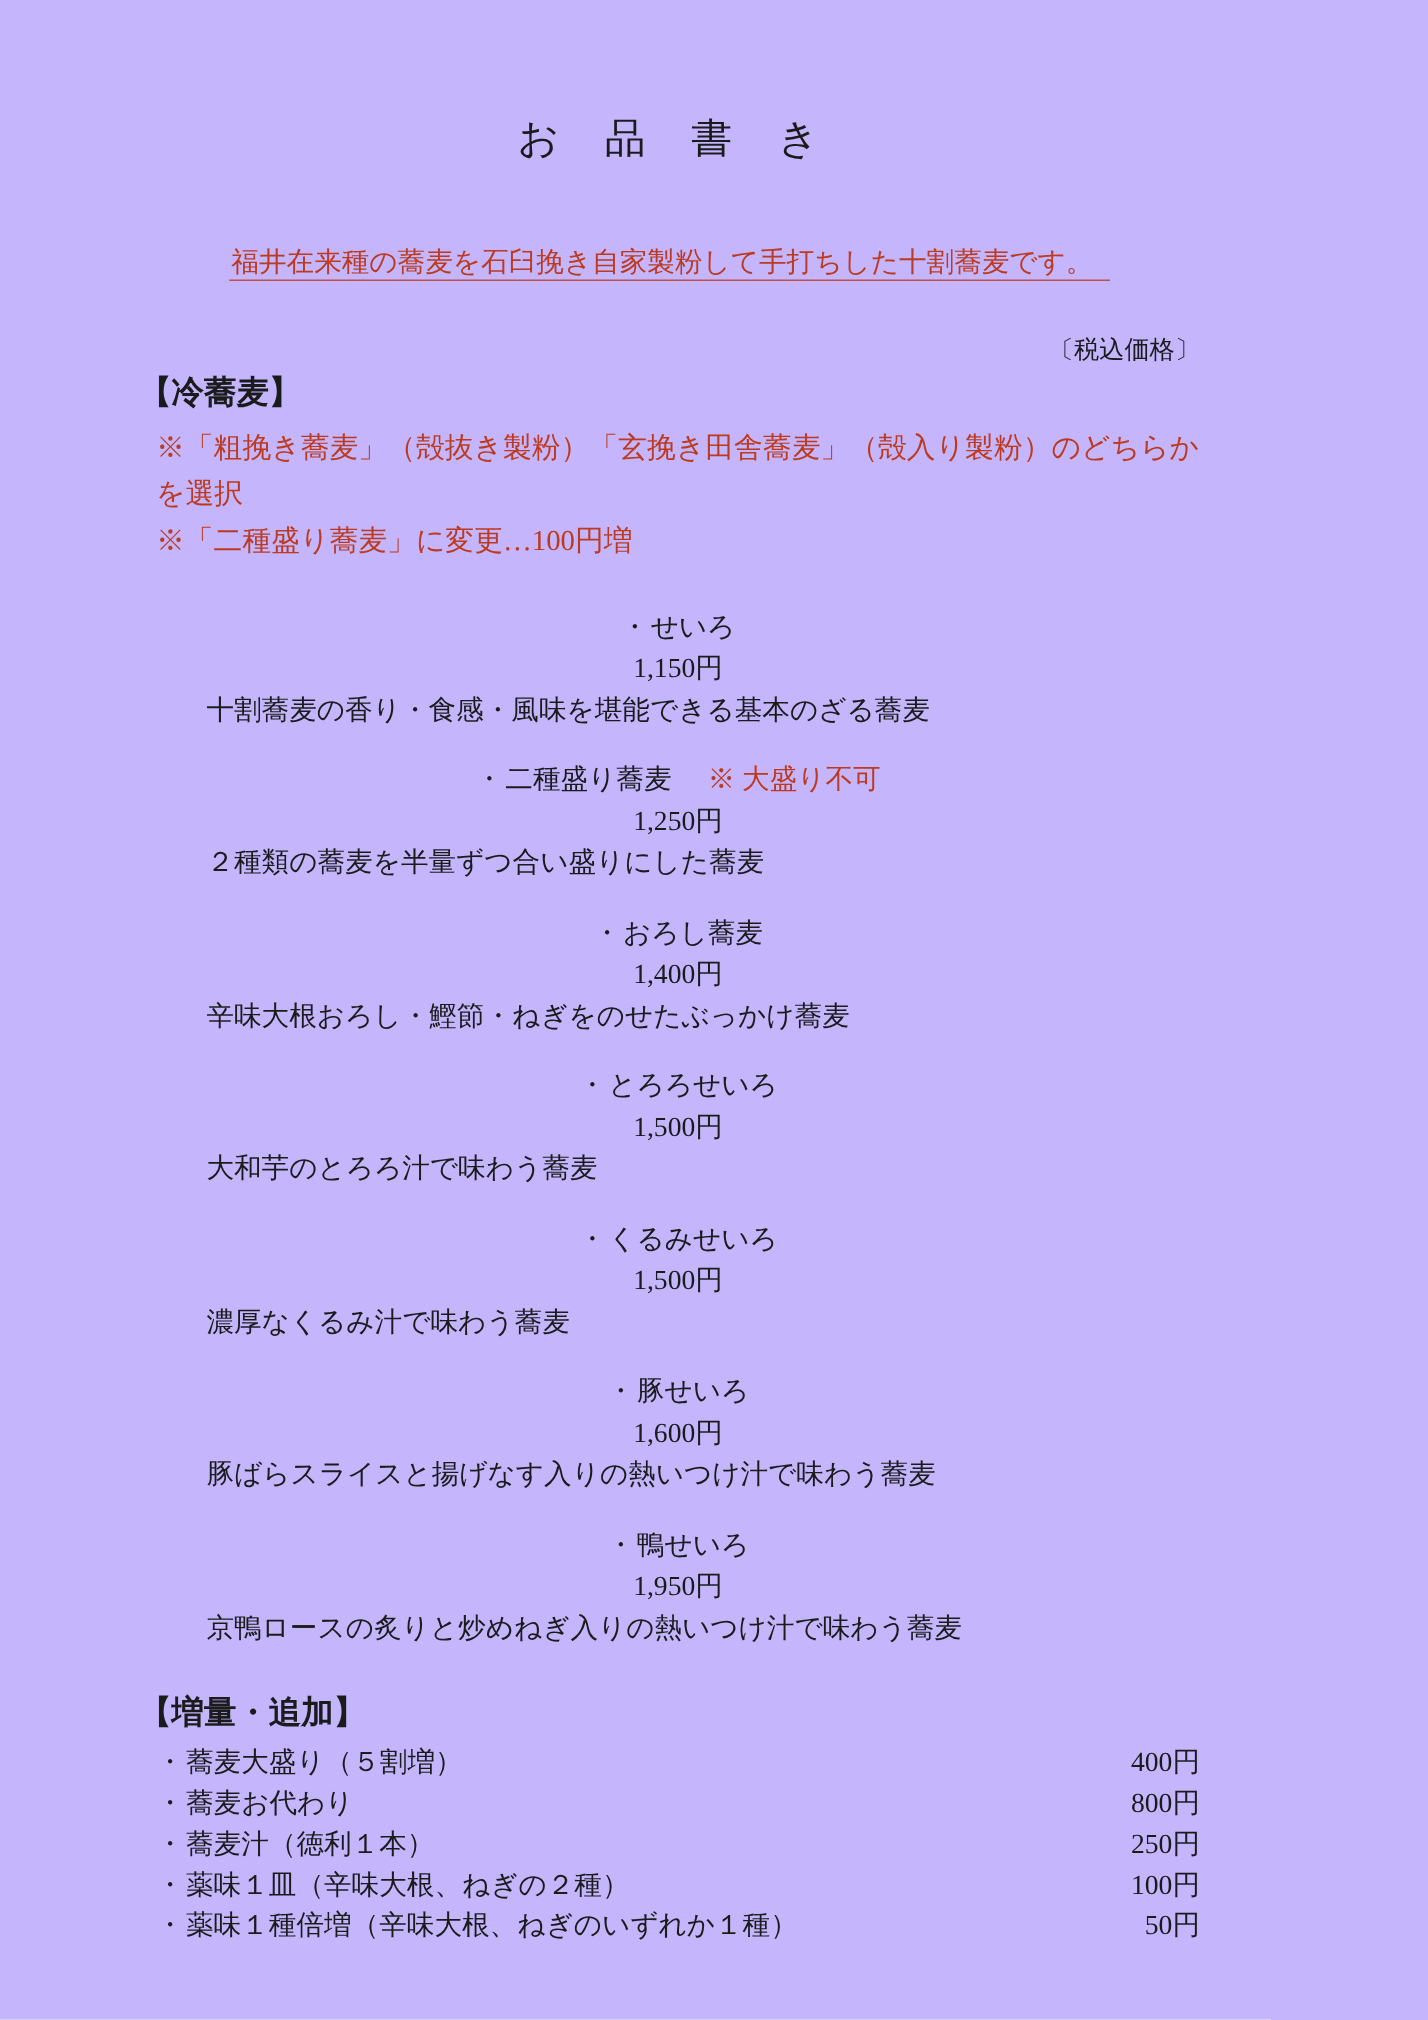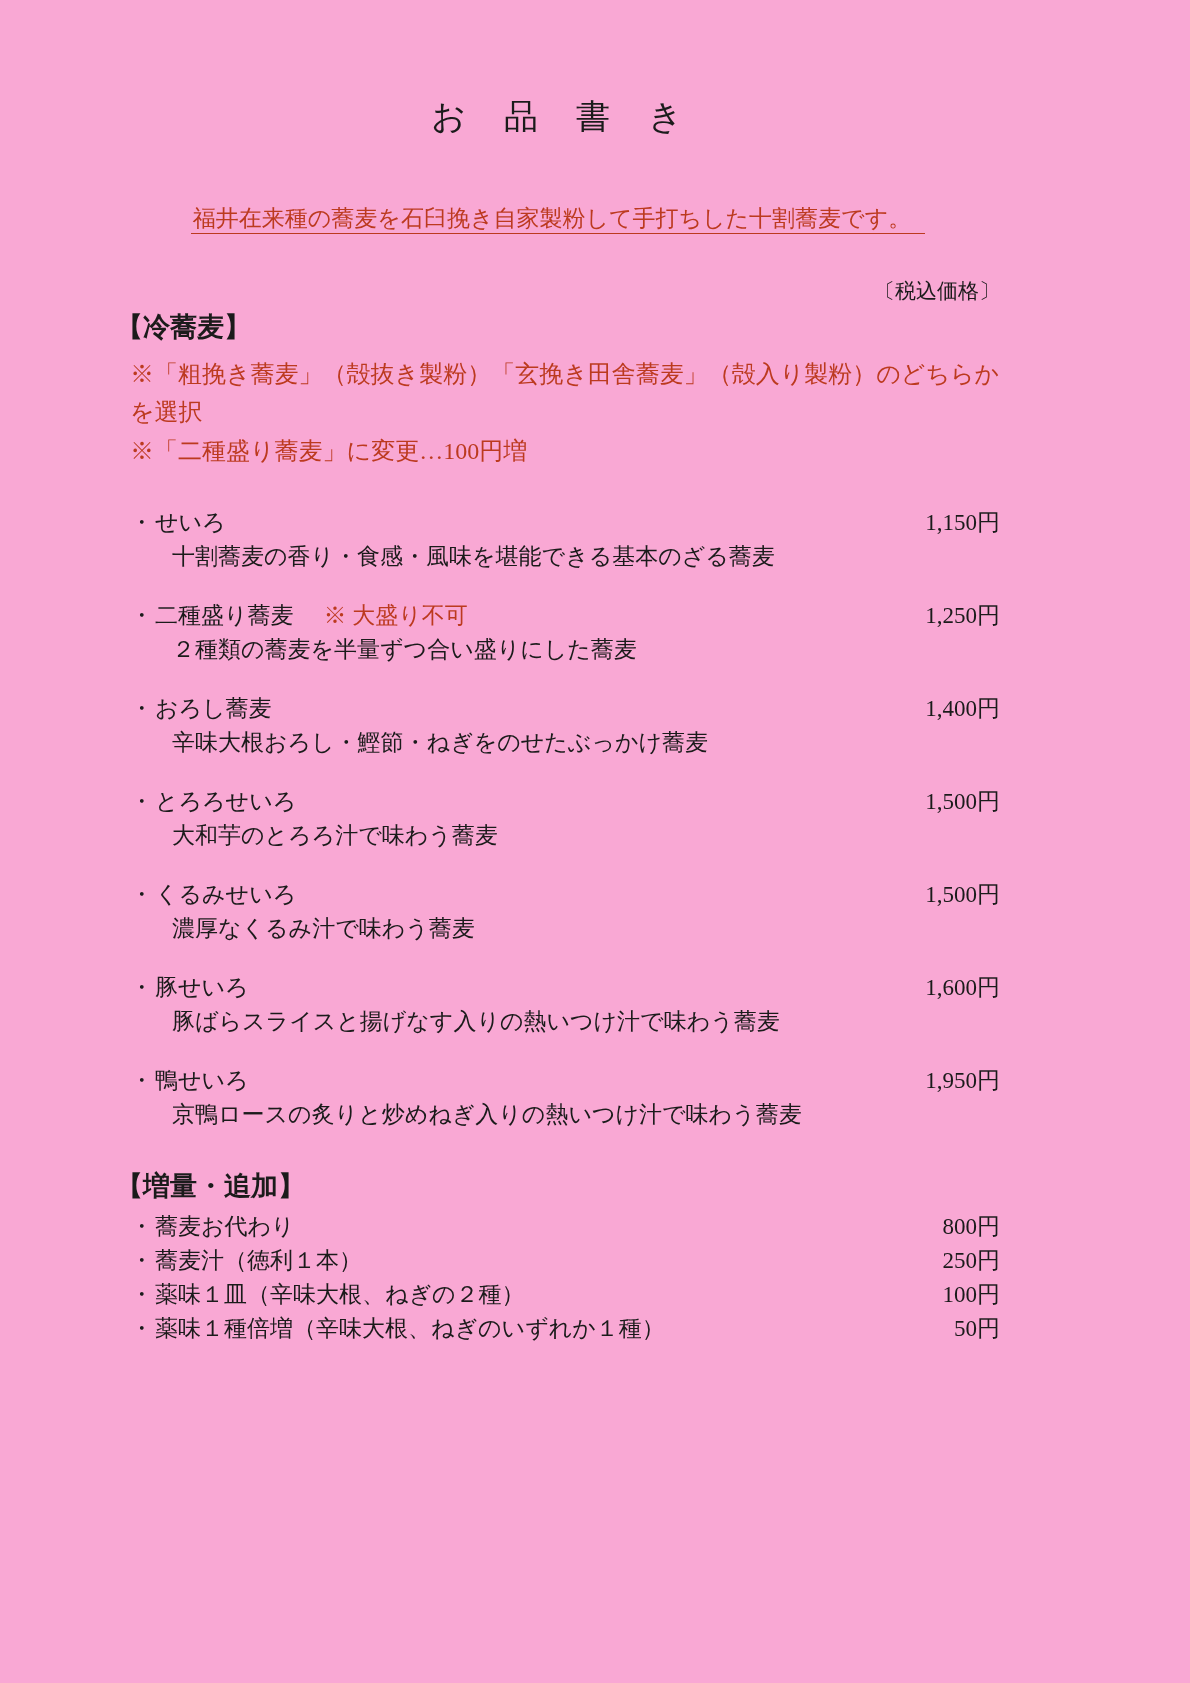--- a/index.html
+++ b/index.html
@@ -2,21 +2,21 @@
 <html lang="ja" style="--accent: #bc3a1f;"><head>
 <meta charset="utf-8">
 <style>
   * { margin: 0; padding: 0; box-sizing: border-box; }
   html, body { background: #e8e8e8; }
   .page {
     position: relative;
     width: 1190px;
     height: 1683px;
     margin: 0 auto;
-    background: #f9a8d4;
+    background: #c4b5fd;
     color: #1b1b1b;
     font-family: "Liberation Serif", "DejaVu Serif", serif;
     padding: 96px 190px 4px 116px;
     overflow: hidden;
   }
   .title {
     font-size: 34px;
     font-weight: normal;
     text-align: center;
     line-height: 1.25;
@@ -52,20 +52,21 @@
     line-height: 1.6;
   }
   .items { margin: 36px 0 0 14px; }
   .item { margin-bottom: 24px; }
   .item-line {
     display: flex;
     justify-content: space-between;
     align-items: center;
     font-size: 23px;
     line-height: 1.5;
+    flex-direction: column;
   }
   .item-name-wrap { white-space: pre; }
   .bullet { margin-right: 2px; }
   .inline-note {
     color: var(--accent, #bc3a1f);
     margin-left: 30px;
   }
   .price { white-space: nowrap; }
   .item-desc {
     margin-left: 42px;
@@ -159,20 +160,24 @@
       </div>
       <div class="item-desc">京鴨ロースの炙りと炒めねぎ入りの熱いつけ汁で味わう蕎麦</div>
     </div>
 
   </div>
 
   <h2 class="section-heading addons-heading">【増量・追加】</h2>
 
   <div class="addon-list">
 
+    <div class="addon-row">
+      <span class="item-name-wrap"><span class="bullet">・</span><span>蕎麦大盛り（５割増）</span></span>
+      <span class="price">400円</span>
+    </div>
 
     <div class="addon-row">
       <span class="item-name-wrap"><span class="bullet">・</span><span>蕎麦お代わり</span></span>
       <span class="price">800円</span>
     </div>
 
     <div class="addon-row">
       <span class="item-name-wrap"><span class="bullet">・</span><span>蕎麦汁（徳利１本）</span></span>
       <span class="price">250円</span>
     </div>

